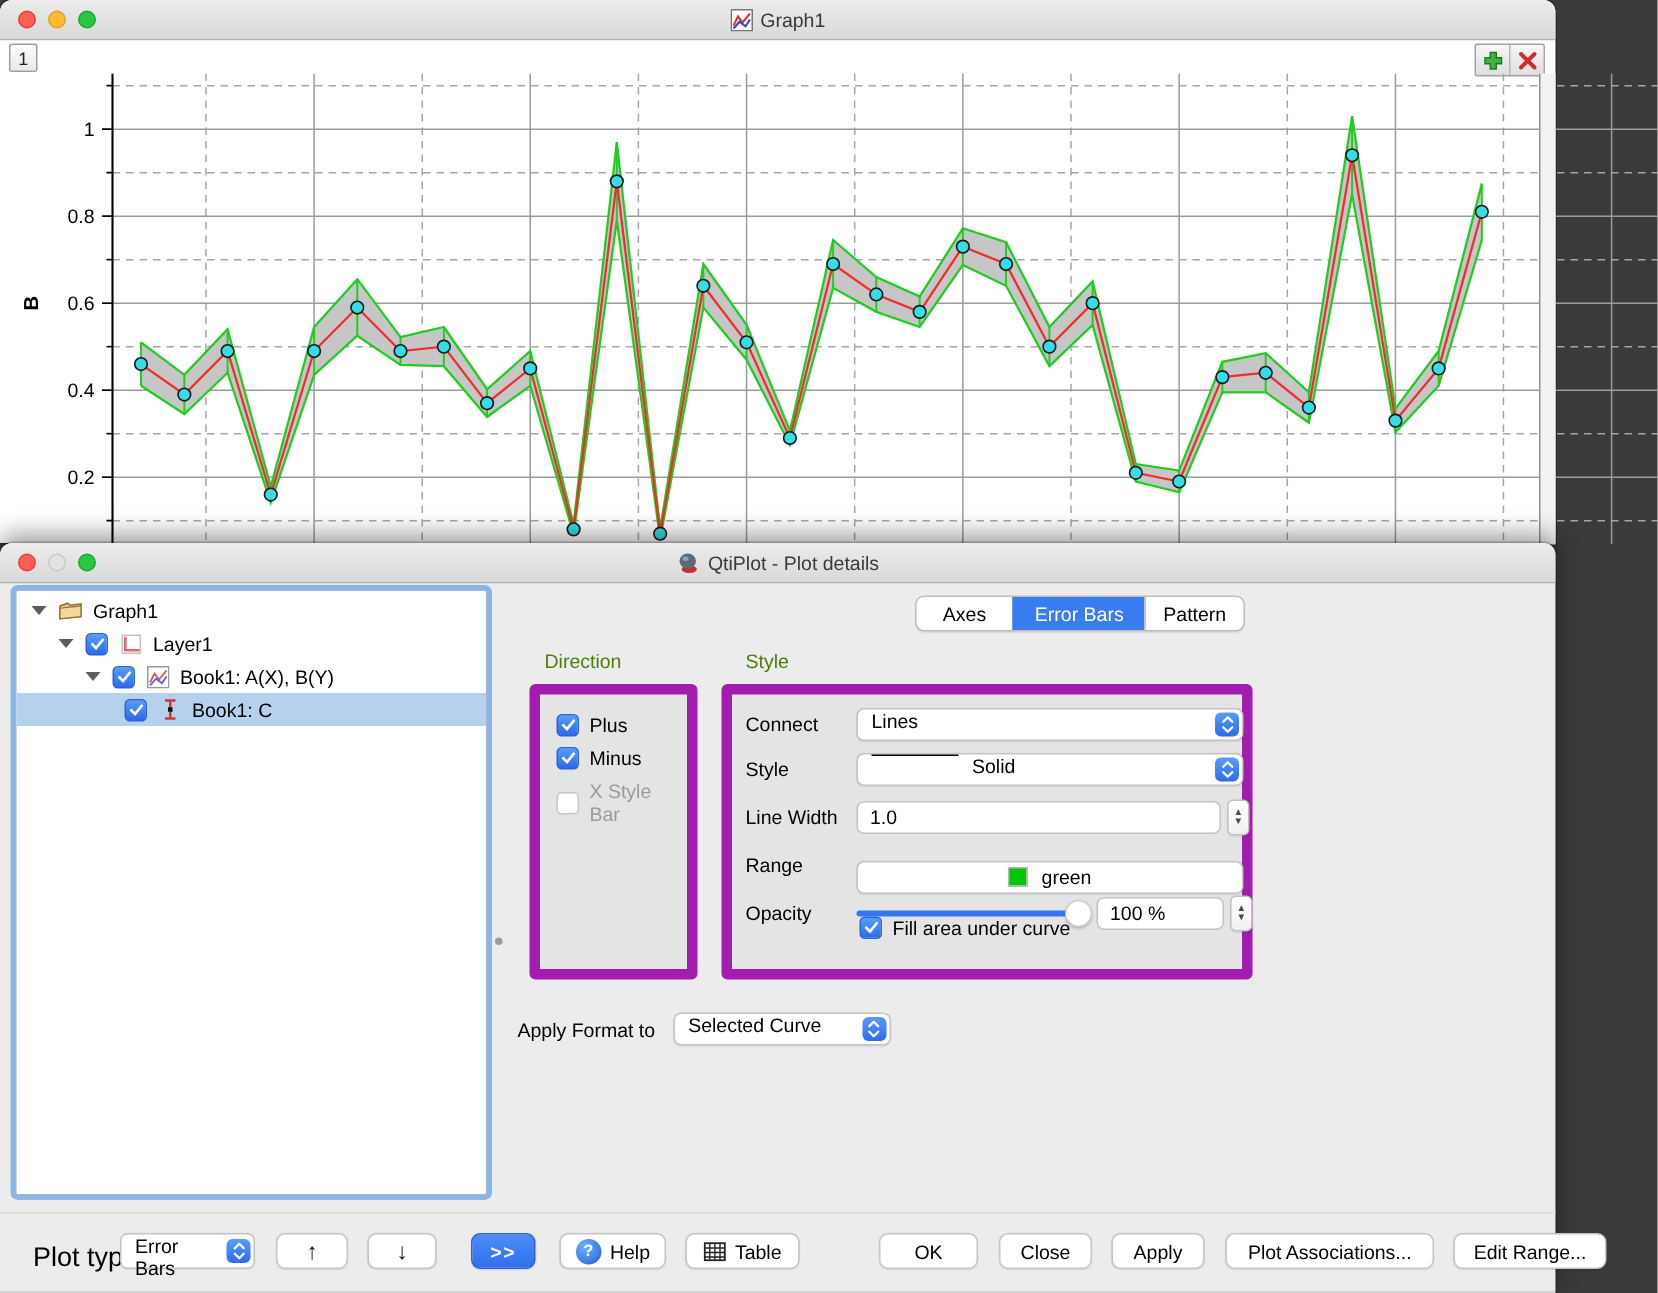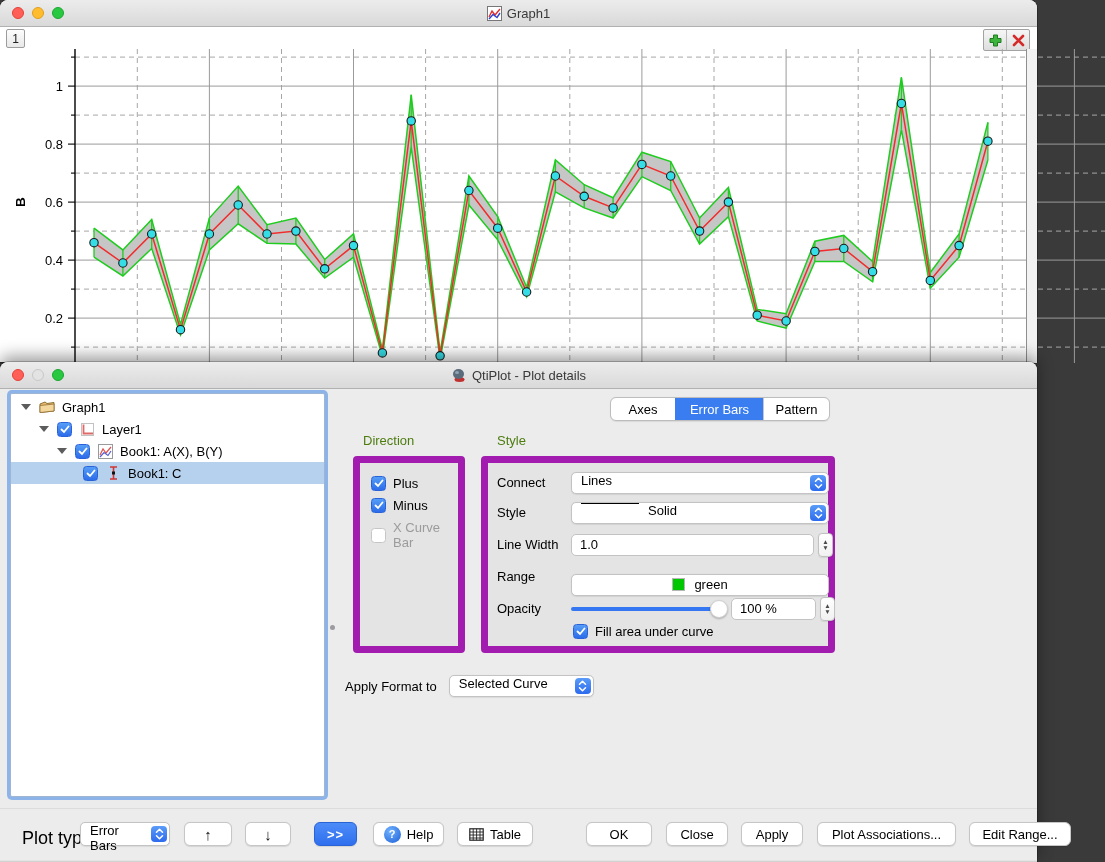--- a/index.html
+++ b/index.html
@@ -105,21 +105,21 @@
     box-sizing:border-box;width:258px;height:22px;background:#fff;border:1px solid #c3c3c3;border-radius:5px;
     display:flex;align-items:center;justify-content:center;gap:9px;font-size:13px;box-shadow:0 .5px 1px rgba(0,0,0,.08);margin-top:16px;
   }
   .swatch{width:13px;height:13px;border:1px solid #b5b5b5;box-sizing:border-box}
   .slider{position:relative;width:151px;height:22px;flex:none}
   .slider .track{position:absolute;left:0;right:4px;top:9px;height:4px;border-radius:2px;background:#3577f2}
   .slider .knob{
     position:absolute;right:-6px;top:2px;width:18px;height:18px;border-radius:50%;
     background:#fff;border:1px solid #d0d0d0;box-shadow:0 1px 2px rgba(0,0,0,.25);box-sizing:border-box;
   }
-  .fill-row{position:absolute;left:573px;top:235px;display:flex;align-items:flex-end;font-size:13px;color:#000}
+  .fill-row{position:absolute;left:573px;top:222px;display:flex;align-items:flex-end;font-size:13px;color:#000}
 
   .apply-row{position:absolute;left:345px;top:286px;display:flex;align-items:center;gap:12px;font-size:13px;color:#000}
 
   
   .footer{position:absolute;left:0;right:0;bottom:0;height:54px;border-top:1px solid #dcdcdc}
   .flabel{position:absolute;top:19px;font-size:18px;color:#000}
   .fbtn{
     position:absolute;top:13px;height:24px;box-sizing:border-box;border:1px solid #c6c6c6;border-radius:6px;
     background:#fff;font-size:13px;color:#000;display:flex;align-items:center;justify-content:center;gap:6px;
     box-shadow:0 .5px 1px rgba(0,0,0,.1);padding:0 6px;
@@ -381,21 +381,21 @@
       <div class="checkrow">
         <span class="cb on">
           <svg width="10" height="9" viewBox="0 0 10 9">
               <path d="M1.5 4.5 L4 7 L8.5 1.5" stroke="#fff" stroke-width="1.8" fill="none" stroke-linecap="round"></path>
             </svg>
         </span>
         <span>Minus</span>
       </div>
       <div class="checkrow disabled">
         <span class="cb off"></span>
-        <span>X Curve Bar</span>
+        <span>X Style Bar</span>
       </div>
     </div>
 
     <div class="group-label" style="left:497px;top:44px">Style</div>
     <div class="groupbox style-box"></div>
 
     <div class="srow" style="top:82px">
       <span class="rlabel">Connect</span>
       <div class="combo" style="width:258px">
         <span>Lines</span>

